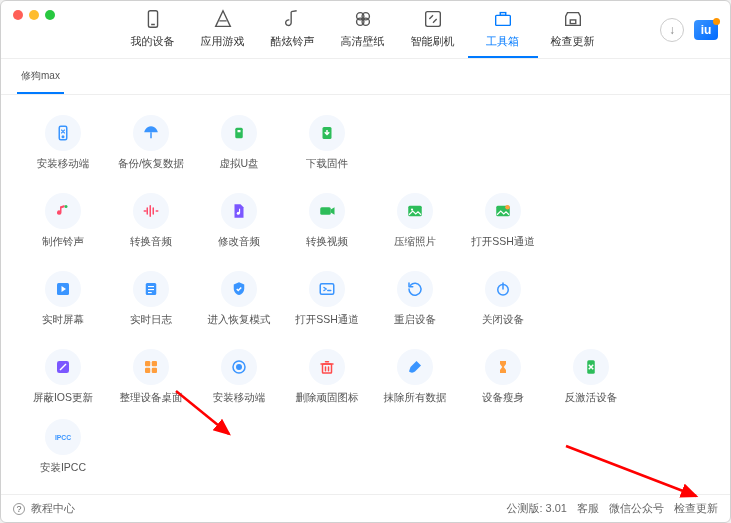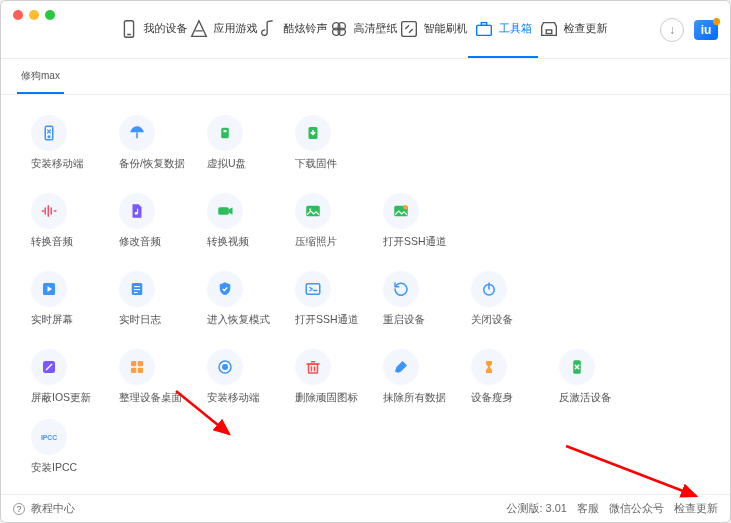--- a/index.html
+++ b/index.html
@@ -5,34 +5,34 @@
 * { margin: 0; padding: 0; box-sizing: border-box; }
 body { font-family: -apple-system, "PingFang SC", "Microsoft YaHei", sans-serif; background: #f0f0f0; display: flex; justify-content: center; align-items: center; min-height: 100vh; }
 .window { width: 731px; height: 523px; background: #fff; border: 1px solid #d0d0d0; border-radius: 6px; display: flex; flex-direction: column; overflow: hidden; position: relative; }
 .titlebar { height: 58px; display: flex; align-items: center; border-bottom: 1px solid #eee; padding: 0 12px; }
 .traffic { display: flex; gap: 6px; margin-right: 20px; margin-top: -30px; }
 .traffic span { width: 10px; height: 10px; border-radius: 50%; display: block; }
 .traffic .r { background: #ff5f57; }
 .traffic .y { background: #febc2e; }
 .traffic .g { background: #28c840; }
 .nav { display: flex; flex: 1; justify-content: center; gap: 0; }
-.nav-item { display: flex; flex-direction: row; align-items: center; justify-content: center; width: 70px; height: 56px; cursor: pointer; font-size: 11px; color: #333; gap: 4px; border-bottom: 2px solid transparent; }
+.nav-item { display: flex; flex-direction: column; align-items: center; justify-content: center; width: 70px; height: 56px; cursor: pointer; font-size: 11px; color: #333; gap: 4px; border-bottom: 2px solid transparent; }
 .nav-item.active { color: #007aff; border-bottom-color: #007aff; }
 .nav-item.active svg { stroke: #007aff; }
 .nav-item svg { width: 22px; height: 22px; stroke: #555; fill: none; stroke-width: 1.5; }
 .nav-right { display: flex; gap: 10px; align-items: center; margin-left: 10px; }
 .nav-right .circ { width: 24px; height: 24px; border-radius: 50%; border: 1px solid #ccc; display: flex; align-items: center; justify-content: center; font-size: 12px; color: #888; }
 .nav-right .logo { width: 24px; height: 20px; background: linear-gradient(135deg,#3a95ff,#006aff); border-radius: 4px; display: flex; align-items: center; justify-content: center; color: #fff; font-weight: bold; font-size: 12px; position: relative; }
 .nav-right .logo::after { content: ''; position: absolute; top: -2px; right: -2px; width: 7px; height: 7px; background: #ff9500; border-radius: 50%; }
 .tabbar { height: 36px; border-bottom: 1px solid #eee; display: flex; align-items: center; padding: 0 16px; }
 .tab { font-size: 10px; color: #555; height: 100%; display: flex; align-items: center; border-bottom: 2px solid #007aff; padding: 0 4px; }
 .content { flex: 1; overflow-y: auto; padding: 20px 30px 10px 30px; }
 .grid { display: flex; flex-wrap: wrap; gap: 14px 24px; }
 .grid.section { margin-bottom: 22px; }
-.tool { width: 64px; display: flex; flex-direction: column; align-items: flex-start; gap: 6px; cursor: pointer; }
+.tool { width: 64px; display: flex; flex-direction: column; align-items: center; gap: 6px; cursor: pointer; }
 .tool .ico { width: 36px; height: 36px; border-radius: 50%; background: #f3f7fd; display: flex; align-items: center; justify-content: center; }
 .tool .lbl { font-size: 10.5px; color: #555; text-align: center; white-space: nowrap; }
 .tool svg { width: 18px; height: 18px; }
 .footer { height: 28px; border-top: 1px solid #eee; display: flex; align-items: center; font-size: 11px; color: #666; padding: 0 12px; }
 .footer .left { display: flex; align-items: center; gap: 6px; }
 .footer .q { width: 12px; height: 12px; border: 1px solid #999; border-radius: 50%; display: flex; align-items: center; justify-content: center; font-size: 9px; }
 .footer .right { margin-left: auto; display: flex; gap: 10px; justify-content: center; }
 .footer .right span { cursor: pointer; }
 .arrow { position: absolute; }
 </style>
@@ -143,20 +143,29 @@
           <div class="ico">
             <svg viewBox="0 0 24 24" fill="#2dbd5a">
               <rect x="6" y="4" width="12" height="16" rx="2"></rect>
               <path d="M12 8 v6 M9 11 l3 3 l3 -3" stroke="#fff" stroke-width="2" fill="none"></path>
             </svg>
           </div>
           <div class="lbl">下载固件</div>
         </div>
       </div>
       <div class="grid section">
+        <div class="tool">
+          <div class="ico">
+            <svg viewBox="0 0 24 24" fill="#ff4b6a">
+              <path d="M10 4 v10 a3 3 0 1 1 -2 -2.8 V6 l6 -2 v3 l-4 1.3"></path>
+              <circle cx="16" cy="6" r="2" fill="#2dbd5a"></circle>
+            </svg>
+          </div>
+          <div class="lbl">制作铃声</div>
+        </div>
         <div class="tool">
           <div class="ico">
             <svg viewBox="0 0 24 24" fill="none" stroke="#ff4b6a" stroke-width="2" stroke-linecap="round" stroke-linejoin="round">
               <path d="M3 12 h2 M7 8 v8 M11 5 v14 M15 8 v8 M19 12 h2"></path>
             </svg>
           </div>
           <div class="lbl">转换音频</div>
         </div>
         <div class="tool">
           <div class="ico">

